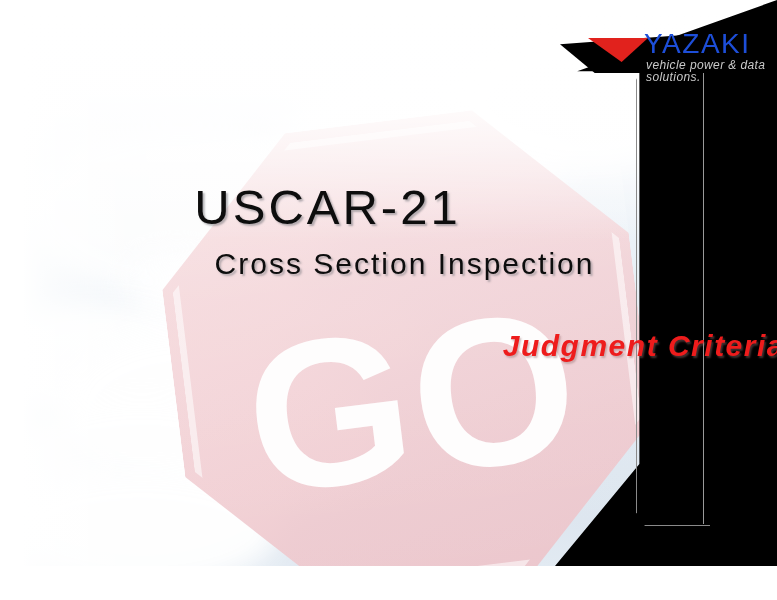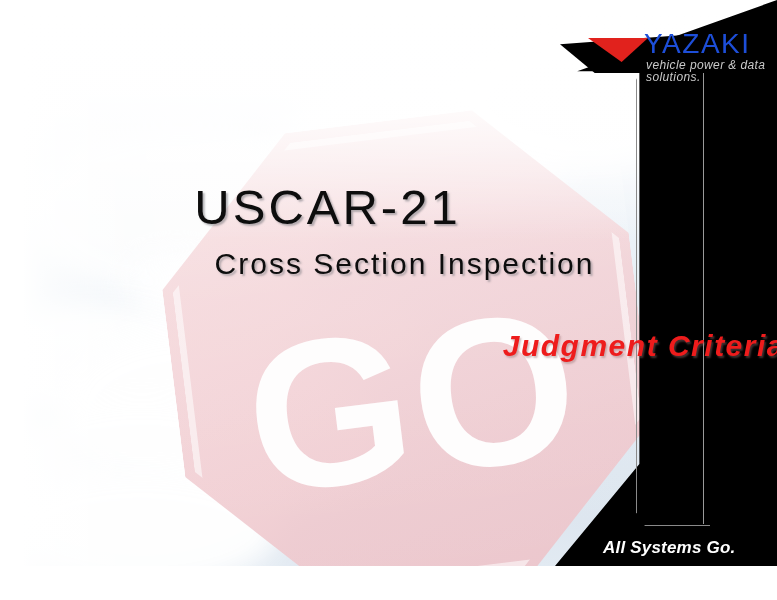--- a/index.html
+++ b/index.html
@@ -297,21 +297,20 @@
   <div class="frame-keyline"></div>
   <div class="keyline-v"></div>
 
   <div class="logo-block">
     <div class="logo-bg"></div>
     <div class="logo-tri"></div>
     <div class="logo-word">YAZAKI</div>
     <div class="logo-tag">vehicle power &amp; data solutions.</div>
   </div>
 
-  <div class="tagline"><span>All Systems Go</span><span>.</span></div>
 
   <div class="title-main">USCAR-21</div>
   <div class="title-sub">Cross Section Inspection</div>
   <div class="title-accent">Judgment Criteria</div>
 
   <div class="margin-left"></div>
   <div class="margin-bottom"></div>
 </div>
 
 </body></html>

